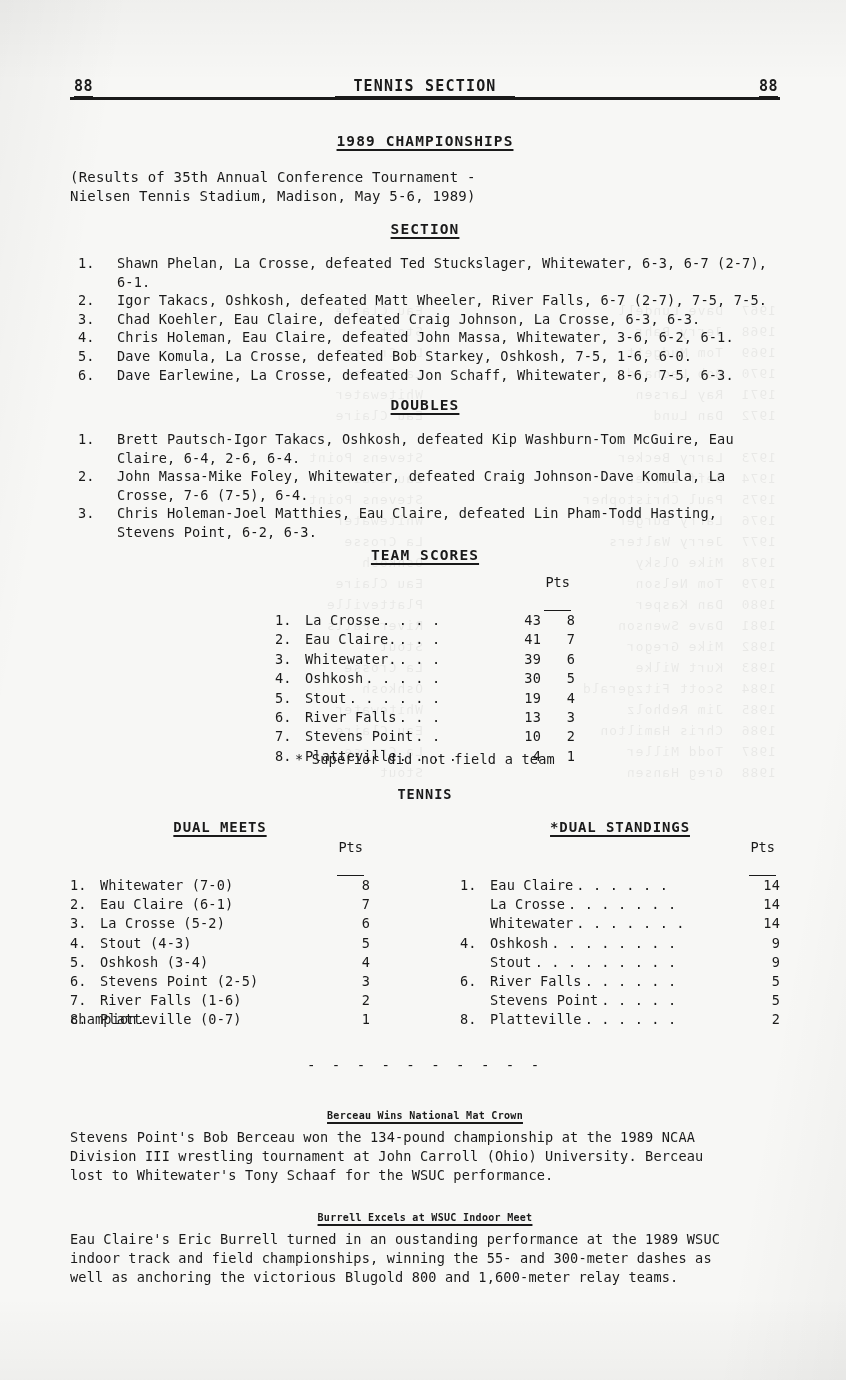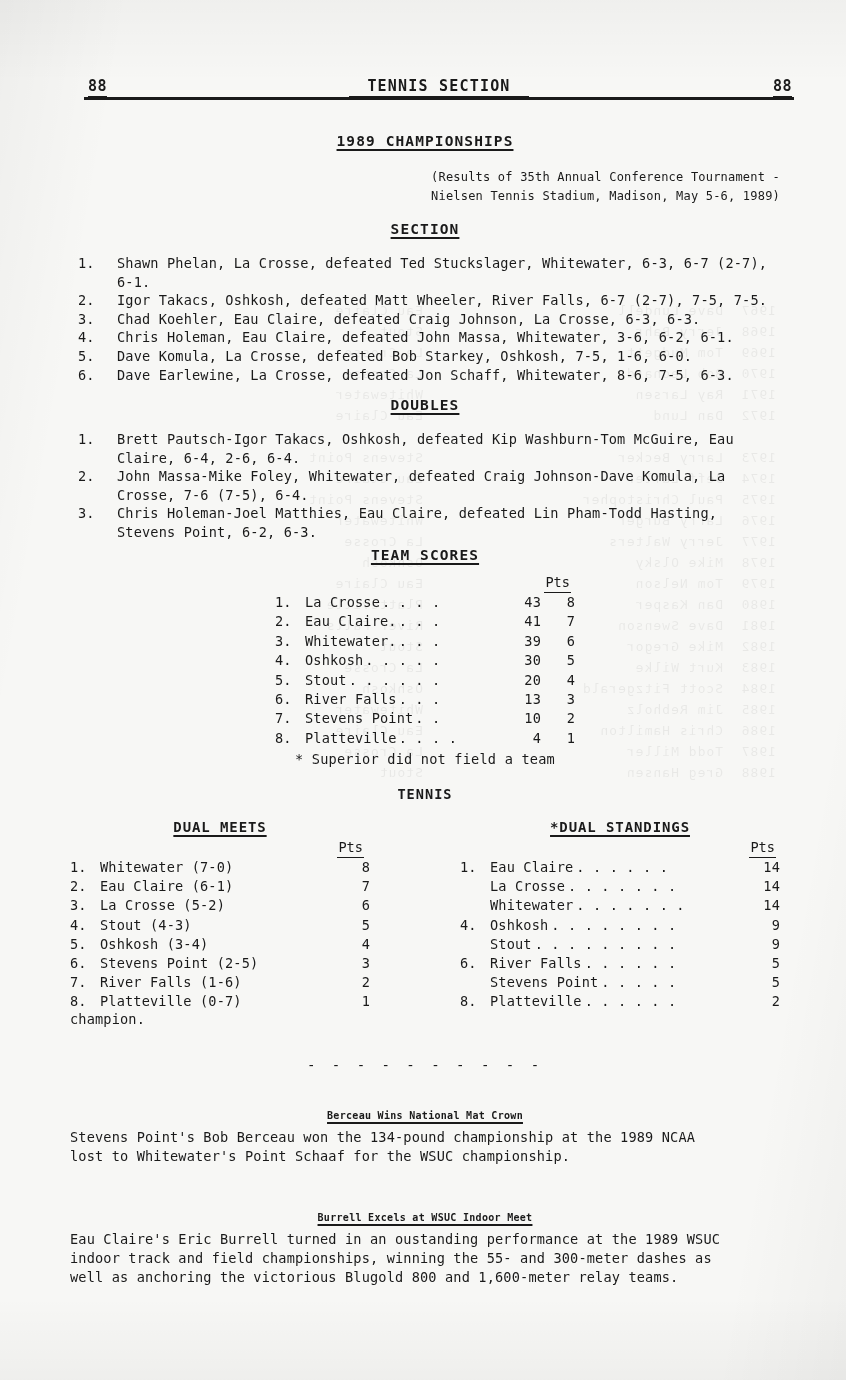--- a/index.html
+++ b/index.html
@@ -57,21 +57,20 @@
     width: 710px;
   }
 
   
   .runhead {
     position: absolute;
     left: 0;
     top: 78px;
     width: 710px;
     height: 26px;
-    margin-left: 14px;
   }
   .runhead .folio {
     position: absolute;
     top: 0;
     font-size: 15px;
     font-weight: 700;
     letter-spacing: 0.5px;
     border-bottom: 2px solid #1a1a1a;
     padding-bottom: 1px;
     line-height: 17px;
@@ -109,23 +108,23 @@
 
   h2.heading {
     font-size: 14.5px;
     font-weight: 700;
     letter-spacing: 1.1px;
     margin: 0;
     text-align: center;
     line-height: 19px;
   }
   .subtitle {
-    font-size: 12px;
+    font-size: 14px;
     line-height: 19px;
-    text-align: right;
+    text-align: left;
     letter-spacing: 0.2px;
   }
 
   
   .matchlist { margin: 0; padding: 0; list-style: none; }
   .matchlist li {
     position: relative;
     font-size: 13.6px;
     line-height: 18.6px;
     letter-spacing: 0.15px;
@@ -146,21 +145,21 @@
     position: relative;
   }
   .pts-head {
     font-size: 13.6px;
     line-height: 17px;
     text-align: right;
     font-weight: 400;
   }
   .pts-head span {
     border-bottom: 1.6px solid #1a1a1a;
-    padding: 0 1px 1px 1px;
+    padding: 0 1px 19px 1px;
     display: inline-block;
   }
   .srow {
     display: flex;
     font-size: 13.6px;
     line-height: 19.4px;
     letter-spacing: 0.15px;
     white-space: nowrap;
   }
   .srow .rk { width: 30px; flex: 0 0 30px; }
@@ -345,21 +344,21 @@
         <span class="rk">4.</span>
         <span class="nm">Oshkosh</span>
         <span class="ld">. . . . .</span>
         <span class="vl">30</span>
         <span class="pt">5</span>
       </div>
       <div class="srow">
         <span class="rk">5.</span>
         <span class="nm">Stout</span>
         <span class="ld">. . . . . .</span>
-        <span class="vl">20</span>
+        <span class="vl">19</span>
         <span class="pt">4</span>
       </div>
       <div class="srow">
         <span class="rk">6.</span>
         <span class="nm">River Falls</span>
         <span class="ld">. . .</span>
         <span class="vl">13</span>
         <span class="pt">3</span>
       </div>
       <div class="srow">
@@ -487,21 +486,22 @@
       <div class="para">champion.</div>
     </div>
 
     <div class="divider" style="position:absolute; left:0; top:1055px; width:710px;">- - - - - - - - - -</div>
 
     <div style="position:absolute; left:0; top:1094px; width:710px;">
       <h3 class="artitle"><span class="u">Berceau Wins National Mat Crown</span></h3>
     </div>
     <div style="position:absolute; left:0; top:1128px; width:710px;">
       <div class="para">Stevens Point's Bob Berceau won the 134-pound championship at the 1989 NCAA</div>
-      <div class="para">lost to Whitewater's Point Schaaf for the WSUC championship.</div>
+      <div class="para">Division III wrestling tournament at John Carroll (Ohio) University.  Berceau</div>
+      <div class="para">lost to Whitewater's Tony Schaaf for the WSUC performance.</div>
     </div>
 
     <div style="position:absolute; left:0; top:1196px; width:710px;">
       <h3 class="artitle"><span class="u">Burrell Excels at WSUC Indoor Meet</span></h3>
     </div>
     <div style="position:absolute; left:0; top:1230px; width:710px;">
       <div class="para">Eau Claire's Eric Burrell turned in an oustanding performance at the 1989 WSUC</div>
       <div class="para">indoor track and field championships, winning the 55- and 300-meter dashes as</div>
       <div class="para">well as anchoring the victorious Blugold 800 and 1,600-meter relay teams.</div>
     </div>

